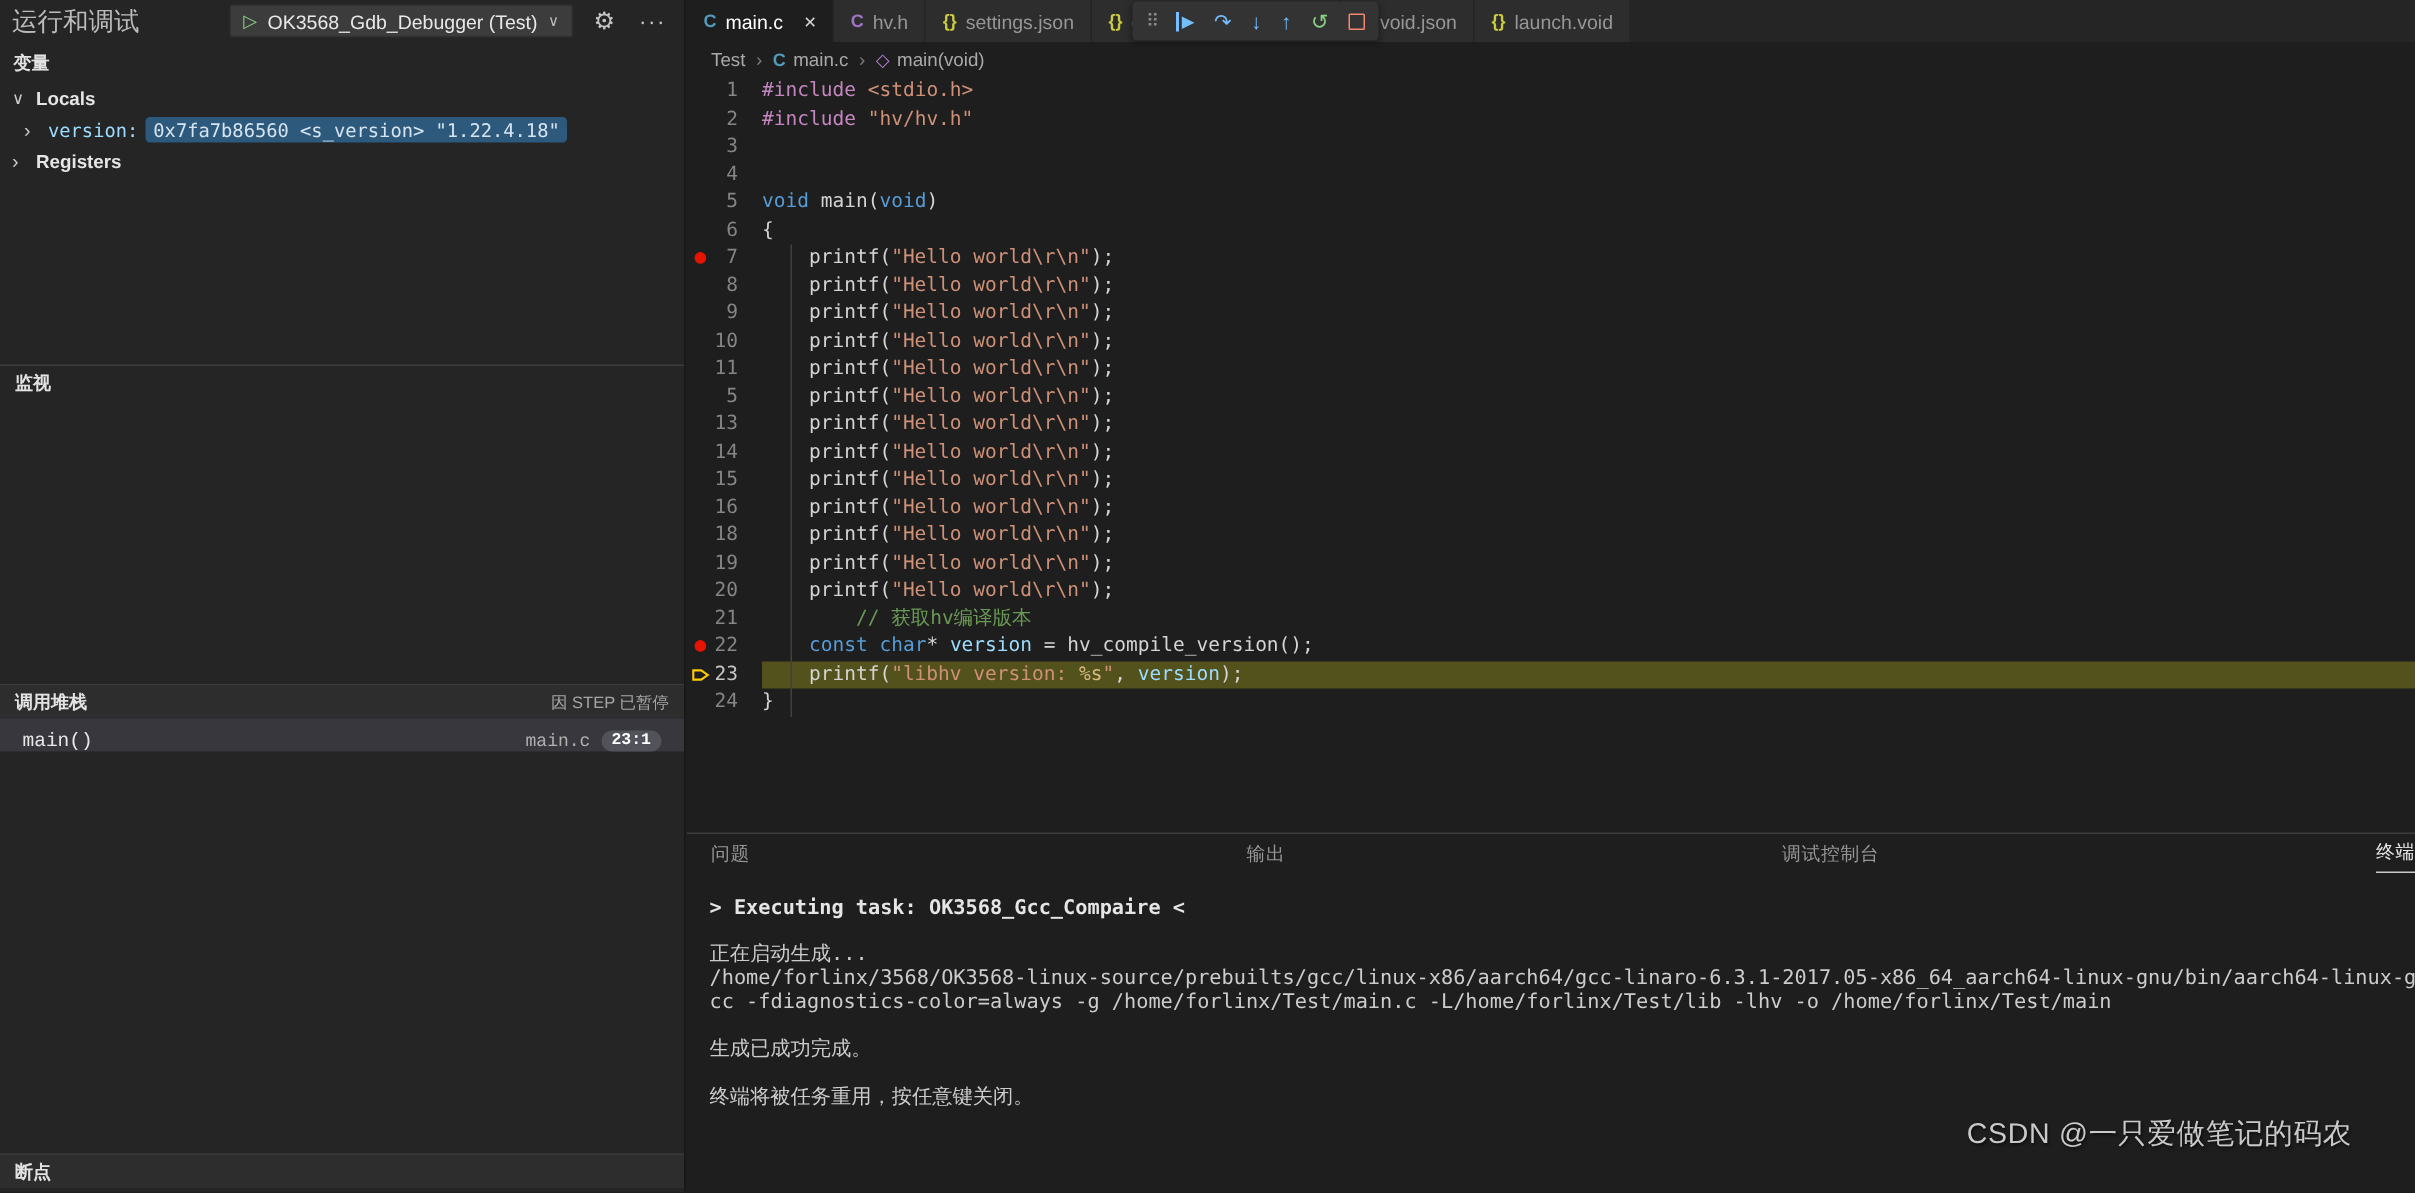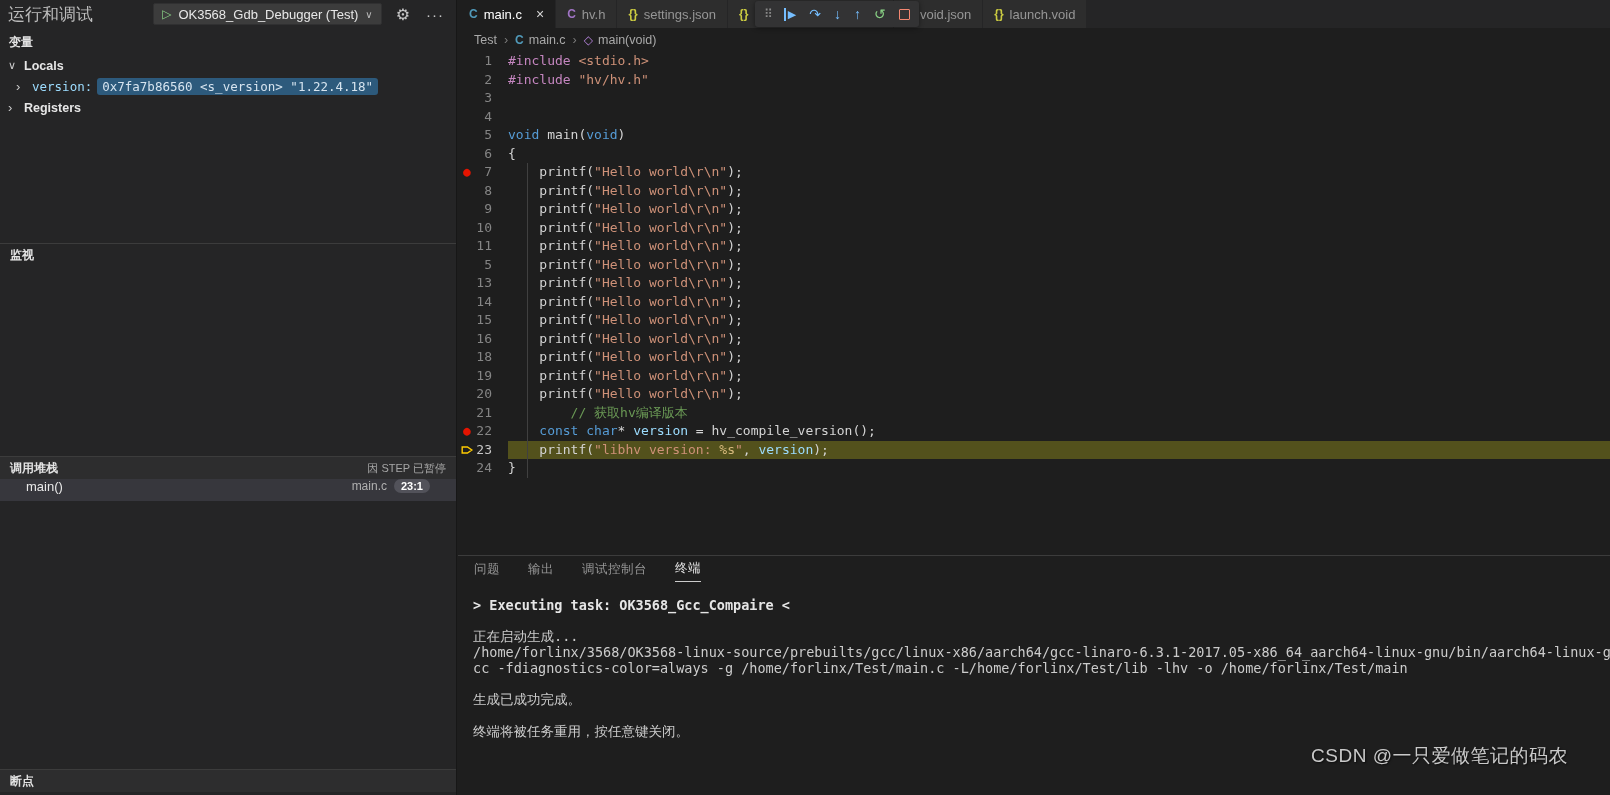--- a/index.html
+++ b/index.html
@@ -27,22 +27,22 @@
   .tree-bold { font-weight:bold; color:#e6e6e6; font-size:12.5px; }
   .var-name { color:#9cdcfe; font-family:"DejaVu Sans Mono", monospace; font-size:12.5px; }
   .var-value { background:#2d5a7c; color:#d6e4ef; font-family:"DejaVu Sans Mono", monospace;
                font-size:12.5px; padding:1px 5px; border-radius:3px; white-space:nowrap; }
 
   .sb-section { position:absolute; left:0; width:100%; border-top:1px solid #3c3c3c; }
   .sec-head { height:22px; display:flex; align-items:center; padding:0 10px; font-weight:bold;
               font-size:12px; color:#e3e3e3; }
   .sec-head.shaded { background:#2d2d2e; }
   .sec-status { margin-left:auto; font-weight:normal; font-size:11px; color:#a6a6a6; }
-  .stack-row { height:22px; display:flex; align-items:flex-start; background:#37373d; padding:0 26px;
-               font-size:13px; color:#e8e8e8; cursor:pointer; }
+  .stack-row { height:22px; display:flex; align-items:flex-end; background:#37373d; padding:0 15px;
+               font-size:13px; color:#e8e8e8; cursor:pointer;font-family:Liberation Mono, monospace; }
   .stack-file { margin-left:auto; color:#b0b0b0; font-size:12px; }
   .pill-badge { background:#52525a; color:#ffffff; font-size:11px; font-weight:bold; border-radius:9px;
                 padding:1px 7px; margin-left:7px; }
   .bp-row { height:21px; display:flex; align-items:center; padding:0 10px 0 2px; gap:6px; cursor:pointer; }
   .bp-label { color:#dddddd; font-size:13px; }
   .bp-secondary { color:#9a9a9a; font-size:12.5px; margin-left:6px; }
   .checkbox { width:14px; height:14px; border-radius:3px; display:inline-flex; align-items:center;
               justify-content:center; font-size:11px; }
   .checkbox.unchecked { background:#ffffff; }
   .checkbox.checked { background:#0a70d6; color:#ffffff; }
@@ -83,21 +83,21 @@
   .g-num.cur { color:#c6c6c6; }
   .code-text { flex:1; color:#d4d4d4; }
   .code-row.current .code-text { background:#53511c; }
   .tk-pp{color:#c586c0} .tk-str{color:#ce9178} .tk-kw{color:#569cd6} .tk-var{color:#9cdcfe}
   .tk-cm{color:#6a9955} .tk-pl{color:#d4d4d4} .tk-fmt{color:#d7ba7d}
   .indent-guide { position:absolute; left:69px; width:1px; background:#404040; }
   .exec-arrow svg { display:block; margin:2px auto 0 auto; }
 
   
   .panel { height:240px; flex:none; border-top:1px solid #3c3c3c; background:#1e1e1e; position:relative; }
-  .panel-tabs { height:30px; display:flex; align-items:flex-end; gap:28px; padding:0 0 4px 16px; }
+  .panel-tabs { height:30px; display:flex; align-items:flex-end; gap:28px; padding:0 0 4px 16px;justify-content:space-between; }
   .panel-tab { font-size:12.5px; color:#969696; padding-bottom:4px; cursor:pointer; letter-spacing:.5px; }
   .panel-tab.active { color:#e7e7e7; border-bottom:1px solid #cccccc; }
   .terminal { position:absolute; left:15px; top:42px; right:0; bottom:0;
               font-family:"DejaVu Sans Mono", monospace; font-size:13.5px; line-height:15.7px;
               color:#cccccc; white-space:pre; overflow:hidden; }
   .terminal .t-line { min-height:15.7px; }
   .terminal .t-line:first-child { font-weight:bold; color:#e5e5e5; }
 
   .watermark { position:absolute; right:42px; bottom:26px; font-size:19px; color:#c9c9c9;
                text-shadow:1px 1px 2px rgba(0,0,0,.6); letter-spacing:.5px; }

